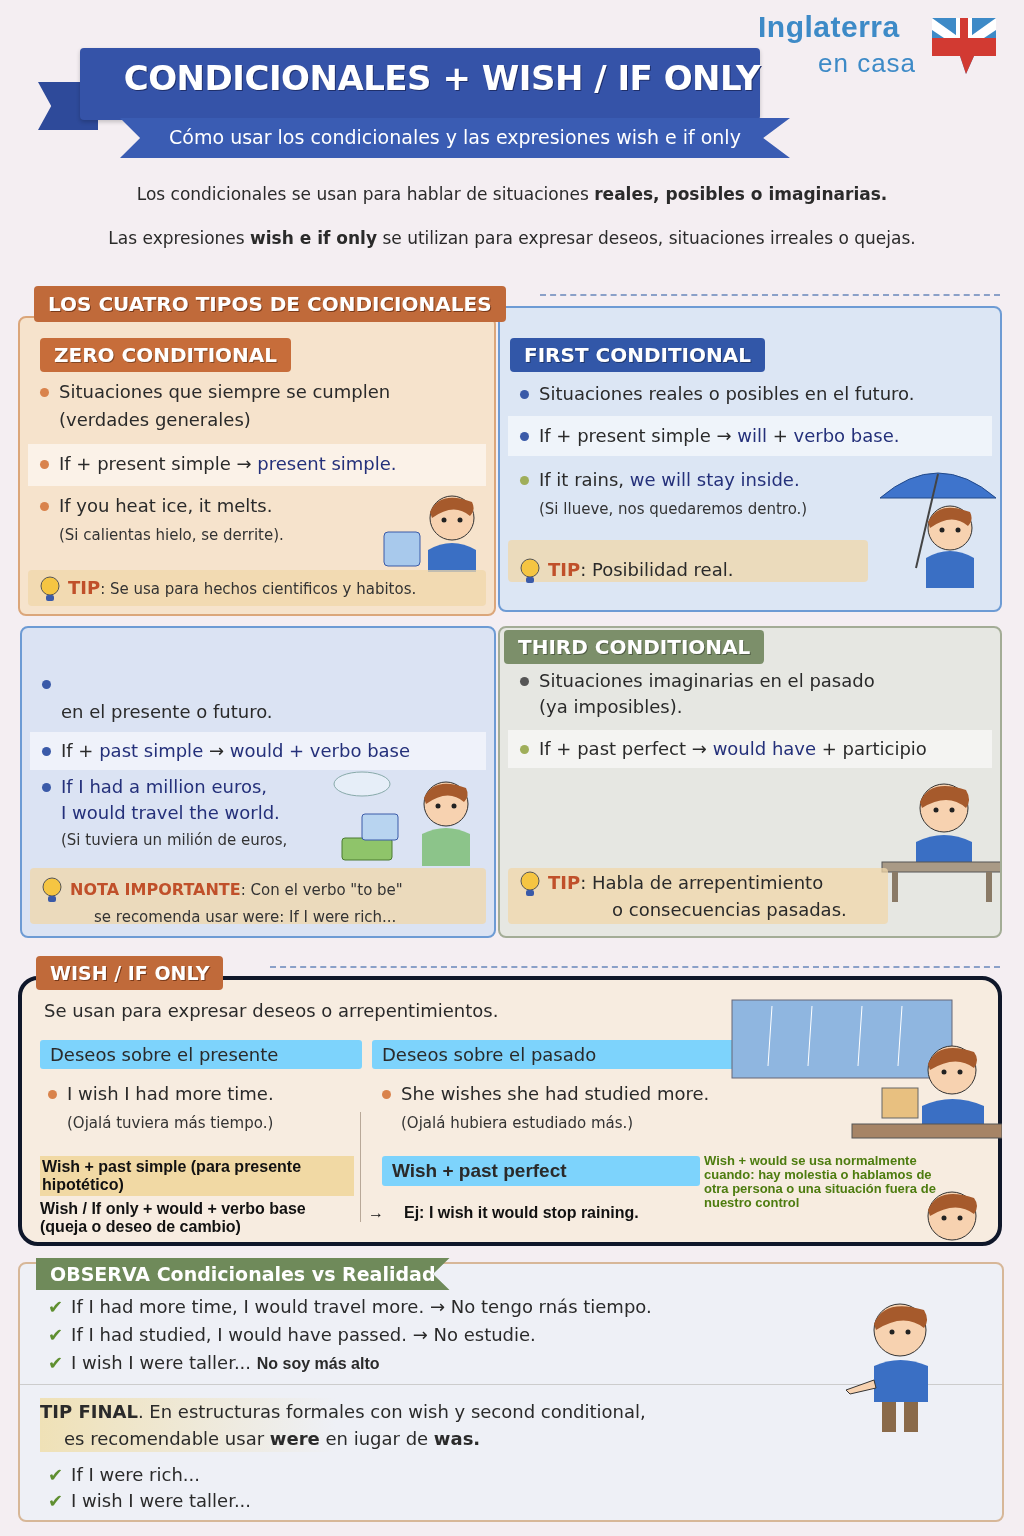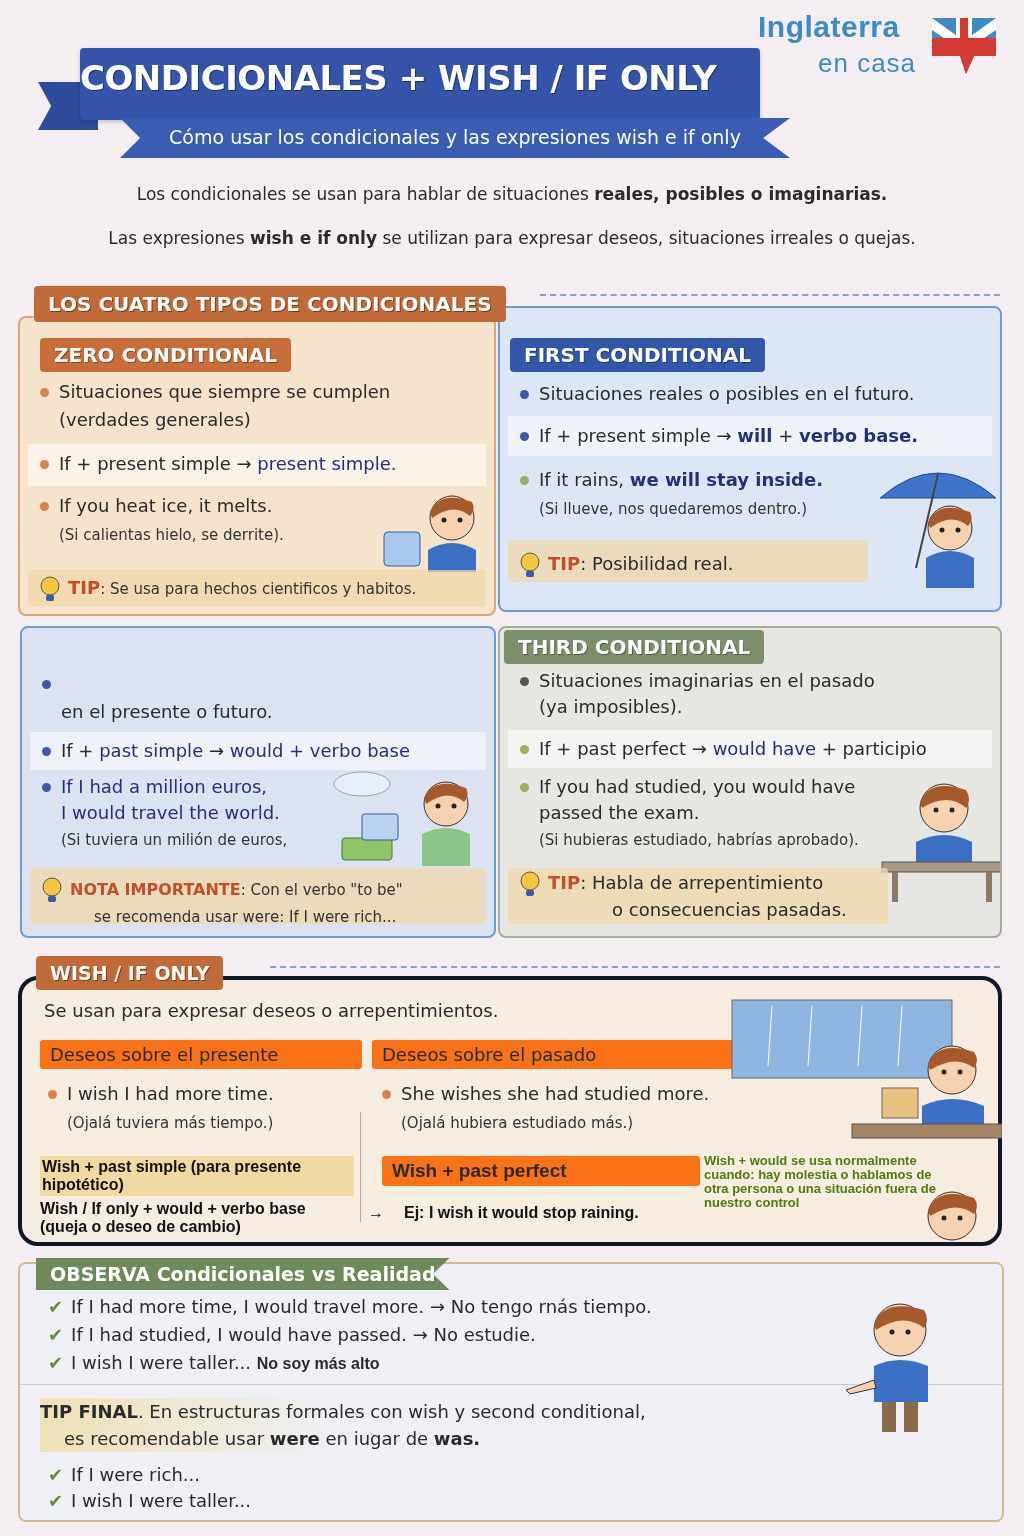--- a/index.html
+++ b/index.html
@@ -3,21 +3,21 @@
 <meta charset="utf-8">
 <style>
 *{box-sizing:border-box;margin:0;padding:0}
 body{width:1024px;height:1536px;overflow:hidden;background:#f4eef2;font-family:"DejaVu Sans",sans-serif;color:#2a2a2a;position:relative}
 .abs{position:absolute}
 .logo{left:758px;top:10px;width:250px;height:70px}
 .logo .t1{position:absolute;left:0;top:0;font:bold 30px "Liberation Sans",sans-serif;color:#3d8ac7;letter-spacing:.5px}
 .logo .t2{position:absolute;left:60px;top:38px;font:26px "Liberation Sans",sans-serif;color:#3d8ac7;letter-spacing:1px}
 .flag{position:absolute;left:172px;top:6px;width:68px;height:60px}
 .banner{left:80px;top:48px;width:680px;height:72px;background:#3553a8;border-radius:4px;box-shadow:0 2px 4px rgba(0,0,0,.2)}
-.banner .title{position:absolute;left:0;right:0;top:10px;text-align:left;color:#fff;font:bold 34px "DejaVu Sans",sans-serif;letter-spacing:-.5px;text-shadow:1px 1px 0 #1f2f6a}
+.banner .title{position:absolute;left:16px;right:0;top:10px;text-align:right;color:#fff;font:bold 34px "DejaVu Sans",sans-serif;letter-spacing:-.5px;text-shadow:1px 1px 0 #1f2f6a}
 .tailL{left:38px;top:82px;width:60px;height:48px;background:#2e4a9a;clip-path:polygon(0 0,100% 0,100% 100%,0 100%,22% 50%)}
 .sub{left:120px;top:118px;width:670px;height:40px;background:#3a5cb3;clip-path:polygon(0 0,100% 0,96% 50%,100% 100%,0 100%,3% 50%)}
 .sub span{display:block;text-align:center;color:#fff;font:19px "DejaVu Sans",sans-serif;padding-top:8px}
 .intro{left:0;width:1024px;text-align:center;font:17px "DejaVu Sans",sans-serif;color:#2a2a2a}
 .intro b{font-weight:bold}
 .section-tag{background:#c06a3a;color:#fff;font:bold 20px "DejaVu Sans",sans-serif;padding:6px 14px;border-radius:4px;text-shadow:1px 1px 0 #7a3a1a;white-space:nowrap}
 .dash{border-top:2px dashed #8aa0c8}
 .card{border-radius:8px;border:2px solid;overflow:hidden}
 .c-zero{left:18px;top:316px;width:478px;height:300px;background:#f6e3cc;border-color:#dba67a}
 .c-first{left:498px;top:306px;width:504px;height:306px;background:#dce6f4;border-color:#6d9bd4}
@@ -25,30 +25,30 @@
 .c-third{left:498px;top:626px;width:504px;height:312px;background:#e6e7e2;border-color:#a3ac96}
 .hdr{position:absolute;color:#fff;font:bold 20px "DejaVu Sans",sans-serif;padding:5px 14px;border-radius:4px;white-space:nowrap;text-shadow:1px 1px 0 rgba(0,0,0,.35)}
 .h-orange{background:#c76d3a}
 .h-blue{background:#3257a8}
 .h-green{background:#7c8f6a}
 .row{position:absolute;left:8px;right:8px;font:18px "DejaVu Sans",sans-serif;color:#2a2a2a;line-height:28px}
 .row.light{background:rgba(255,255,255,.55)}
 .row.tip{background:rgba(240,215,170,.75);border-radius:4px}
 .dot{display:inline-block;width:9px;height:9px;border-radius:50%;margin:0 10px 2px 12px;vertical-align:middle}
 .d-or{background:#d9834c}.d-bl{background:#3a5aa8}.d-gr{background:#9fae5a}.d-dk{background:#555}
-.navy{color:#24307a;font-weight:bold}
+.navy{color:#24307a;font-weight:normal}
 .bold{font-weight:bold}
 .small{font-size:15px;color:#333}
 .ind{padding-left:31px}
 .tipw{color:#c0502a;font-weight:bold}
 .bulb{display:inline-block;width:24px;height:28px;vertical-align:middle;margin:0 6px 0 10px}
 .kid{position:absolute}
 .wish{left:18px;top:976px;width:984px;height:270px;background:#f7ece0;border:4px solid #0f172a;border-radius:20px}
 .wtag{left:36px;top:956px}
-.box-yel{position:absolute;background:#f97316;border-radius:3px;font:18px "DejaVu Sans",sans-serif;color:#2a2a2a;padding:4px 10px}
+.box-yel{position:absolute;background:#7dd3fc;border-radius:3px;font:18px "DejaVu Sans",sans-serif;color:#2a2a2a;padding:4px 10px}
 .lbl{font:bold 16px "Liberation Sans",sans-serif;color:#111;line-height:18px}
 .obs{left:18px;top:1262px;width:986px;height:260px;background:#eef0f6;border:2px solid #d7b798;border-radius:8px}
 .otag{left:36px;top:1258px;background:#6f8a5a;color:#fff;font:bold 19px "DejaVu Sans",sans-serif;padding:5px 14px;clip-path:polygon(0 0,100% 0,96% 50%,100% 100%,0 100%);white-space:nowrap}
 .chk{color:#5f8f30;font-weight:bold;margin-right:8px}
 .oline{position:absolute;left:46px;font:18px "DejaVu Sans",sans-serif;color:#2a2a2a}
 </style>
 </head>
 <body>
 
 <div class="abs logo">
@@ -127,21 +127,21 @@
   </div>
   <svg class="kid" style="left:376px;top:150px;width:124px;height:136px" viewBox="0 0 124 136">
     <path d="M4 40 Q62 -10 120 40 Z" fill="#3e74cc" stroke="#234a8a"></path>
     <line x1="62" y1="16" x2="40" y2="110" stroke="#444" stroke-width="2"></line>
     <ellipse cx="74" cy="70" rx="22" ry="22" fill="#f7d2b0" stroke="#333"></ellipse>
     <path d="M52 64 Q62 42 94 54 Q98 62 92 68 Q76 54 54 70Z" fill="#a65a2c"></path>
     <circle cx="66" cy="72" r="2.5" fill="#222"></circle>
       <circle cx="82" cy="72" r="2.5" fill="#222"></circle>
     <path d="M50 100 Q74 86 98 100 V130 H50Z" fill="#3a6fc4"></path>
   </svg>
-  <div class="row tip" style="top:232px;height:42px;padding-top:10px;width:360px">
+  <div class="row tip" style="top:232px;height:42px;padding-top:16px;width:360px">
     <svg class="bulb" viewBox="0 0 24 28">
         <circle cx="12" cy="11" r="9" fill="#f5c542" stroke="#555"></circle>
         <rect x="8" y="20" width="8" height="6" rx="2" fill="#3a5aa8"></rect>
       </svg><span class="tipw">TIP</span><span>: Posibilidad real.</span>
   </div>
 </div>
 
 <div class="abs section-tag" style="left:34px;top:286px">LOS CUATRO TIPOS DE CONDICIONALES</div>
 
 <div class="abs card c-second">
@@ -181,25 +181,20 @@
 <div class="abs card c-third">
   <div class="hdr h-green" style="left:4px;top:2px">THIRD CONDITIONAL</div>
   <div class="row" style="top:40px;line-height:26px">
     <span class="dot d-dk"></span><span>Situaciones imaginarias en el pasado</span><br>
     <span class="ind">(ya imposibles).</span>
   </div>
   <div class="row light" style="top:102px;height:38px;padding-top:5px">
     <span class="dot d-gr"></span><span>If + past perfect</span>
     <span>→</span>
     <span class="navy" style="font-weight:normal">would have</span><span> + participio</span>
-  </div>
-  <div class="row" style="top:146px;line-height:26px">
-    <span class="dot d-gr"></span><span>If you had studied, you would have</span><br>
-    <span class="ind">passed the exam.</span><br>
-    <span class="ind small">(Si hubieras estudiado, habrías aprobado).</span>
   </div>
   <svg class="kid" style="left:380px;top:140px;width:124px;height:140px" viewBox="0 0 124 140">
     <ellipse cx="64" cy="40" rx="24" ry="24" fill="#f7d2b0" stroke="#333"></ellipse>
     <path d="M40 34 Q50 10 86 22 Q92 32 86 40 Q68 24 42 40Z" fill="#a65a2c"></path>
     <circle cx="56" cy="42" r="2.5" fill="#222"></circle>
       <circle cx="72" cy="42" r="2.5" fill="#222"></circle>
     <path d="M36 74 Q64 60 92 74 V96 H36Z" fill="#3a6fc4"></path>
     <rect x="2" y="94" width="120" height="10" fill="#a99a86" stroke="#555"></rect>
     <rect x="12" y="104" width="6" height="30" fill="#8a7a66"></rect>
       <rect x="106" y="104" width="6" height="30" fill="#8a7a66"></rect>

